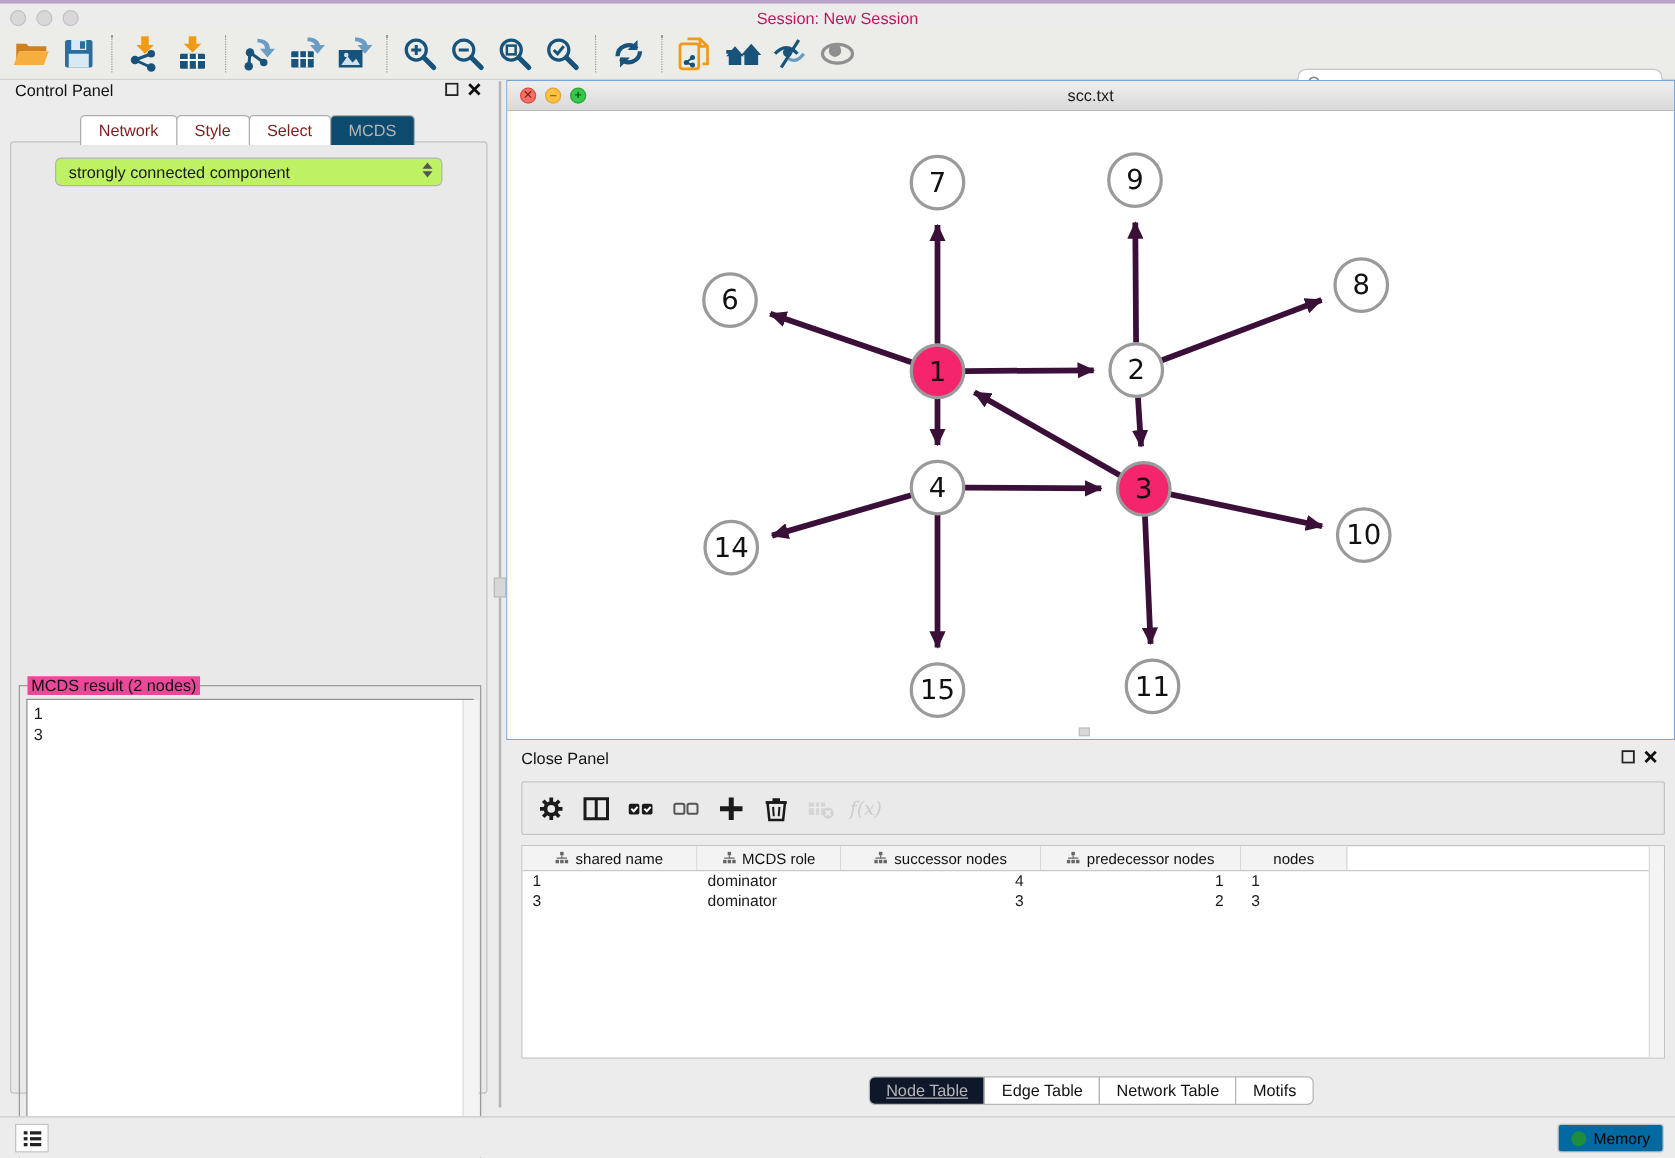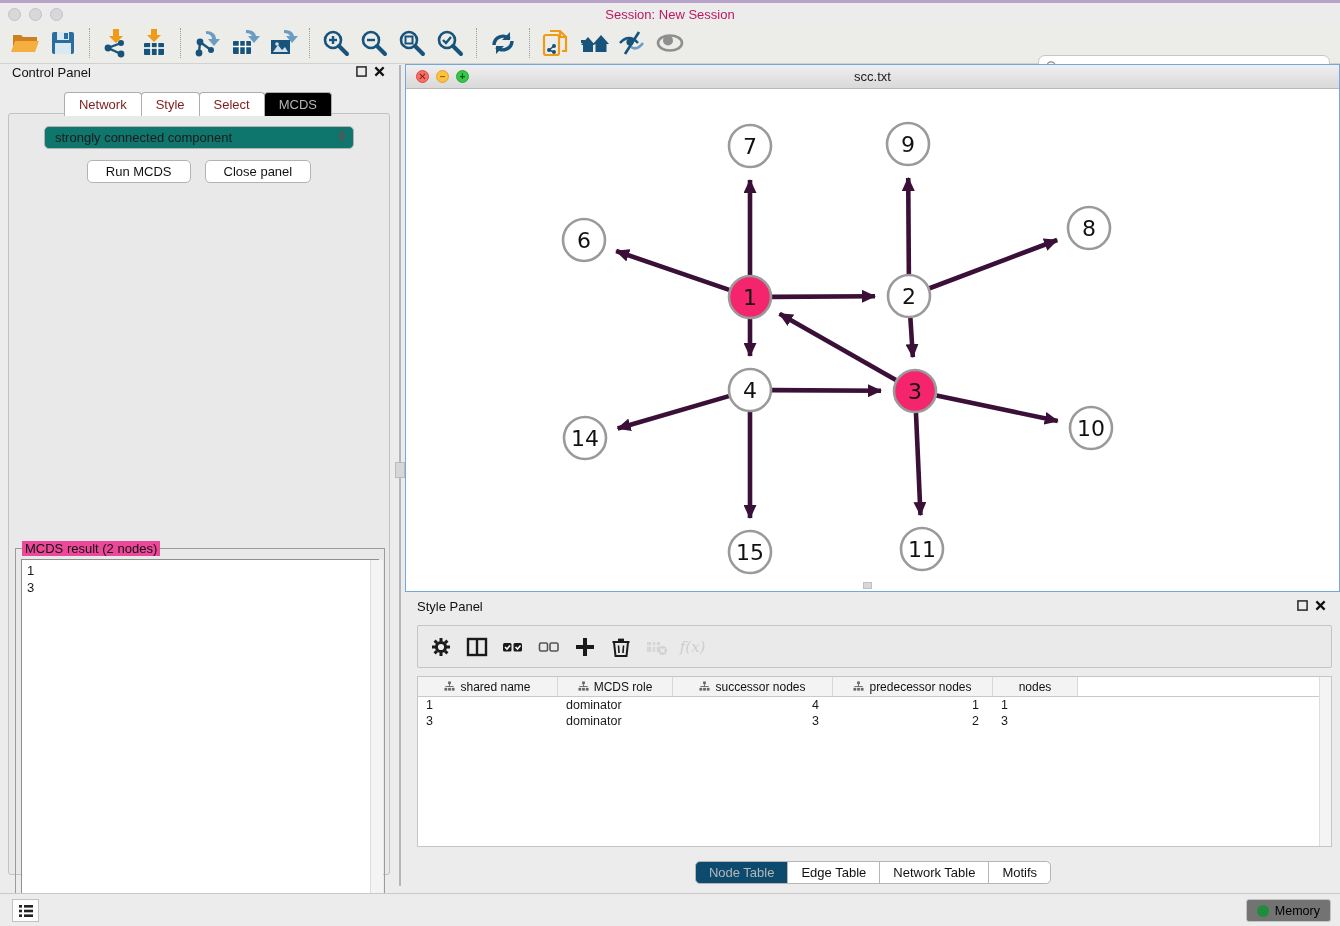--- a/index.html
+++ b/index.html
@@ -31,28 +31,28 @@
   
   .cp { position:absolute; left:0; top:61px; width:395px; height:821px; }
   .panel-head { position:relative; height:24px; padding:4px 0 0 12px; font-size:13px; color:#111; }
   .panel-icons { position:absolute; right:10px; top:5px; display:flex; gap:7px; align-items:center; }
   .cp-tabs { position:absolute; left:0; top:31px; width:100%; display:flex; justify-content:center; }
   .cp-tab {
     border:1px solid #adadad; border-bottom:none; background:#fff;
     padding:4px 14px 4px; font-size:13px; border-radius:4px 4px 0 0; margin-right:-1px;
     position:relative; z-index:2; color:#7f1d1d;
   }
-  .cp-tab.active { background:#000000; color:#b5b5b5; z-index:3; }
+  .cp-tab.active { background:#0c4a6e; color:#b5b5b5; z-index:3; }
   .cp-body {
     position:absolute; left:8px; top:52px; width:382px; height:762px;
     background:#e9e9e9; border:1px solid #c2c2c2; border-radius:3px;
   }
   .opt-label { text-align:center; margin-top:24px; font-size:13px; }
   .dropdown {
-    margin:12px auto 0; width:310px; height:23px; background:#0f766e;
+    margin:12px auto 0; width:310px; height:23px; background:#bef264;
     border:1px solid #b3b3b3; border-radius:5px; display:flex; align-items:center;
     padding-left:10px; font-size:13px; position:relative;
   }
   .dd-arrows { position:absolute; right:7px; top:3px; display:flex; flex-direction:column; gap:2px; }
   .dd-arrows i { width:0; height:0; border-left:4px solid transparent; border-right:4px solid transparent; display:block; }
   .dd-up { border-bottom:5px solid #555; }
   .dd-down { border-top:5px solid #555; }
   .btn-row { display:flex; justify-content:center; gap:14px; margin-top:11px; }
   .push-btn {
     background:#fff; border:1px solid #b3b3b3; border-radius:5px;
@@ -113,29 +113,29 @@
   .td.left { text-align:left; padding-left:8px; }
   .td.right { text-align:right; padding-right:14px; }
   .tbl-scroll { position:absolute; right:0; top:0; width:12px; height:100%; background:#f4f4f4; border-left:1px solid #ddd; }
   .tp-tabs { position:absolute; left:0; bottom:6px; width:100%; display:flex; justify-content:center; }
   .tp-tab {
     border:1px solid #b5b5b5; background:#fff; color:#111; padding:3px 13px;
     font-size:13px; margin-right:-1px;
   }
   .tp-tab:first-child { border-radius:5px 0 0 5px; }
   .tp-tab:last-child { border-radius:0 5px 5px 0; }
-  .tp-tab.active { background:#0c4a6e; color:#b7b7b7; }
+  .tp-tab.active { background:#0f172a; color:#b7b7b7;text-decoration:underline; }
   
   .statusbar { position:absolute; left:0; bottom:0; width:100%; height:33px; border-top:1px solid #c9c9c9; background:#ececec; }
   .list-btn {
     position:absolute; left:12px; top:5px; width:27px; height:23px; background:#fdfdfd;
     border:1px solid #c2c2c2; display:flex; align-items:center; justify-content:center;
   }
   .mem-btn {
-    position:absolute; right:9px; top:5px; height:23px; background:#737373;
+    position:absolute; right:9px; top:5px; height:23px; background:#0369a1;
     border:1px solid #c2c2c2; border-radius:3px; display:flex; align-items:center;
     gap:6px; padding:0 10px; font-size:12.5px;
   }
   .mem-dot { width:12px; height:12px; border-radius:50%; background:#1e8e3e; }
   .muted { opacity:.45; }
   svg { display:block; }
 </style>
 </head>
 <body>
 
@@ -323,24 +323,20 @@
       <div class="cp-tab">Select</div>
       <div class="cp-tab active">MCDS</div>
     </div>
   <div class="cp-body">
     <div class="dropdown">
       <span>strongly connected component</span>
       <span class="dd-arrows">
         <i class="dd-up"></i>
           <i class="dd-down"></i>
       </span>
-    </div>
-    <div class="btn-row">
-      <button class="push-btn">Run MCDS</button>
-      <button class="push-btn">Close panel</button>
     </div>
     <div class="result-box">
       <span class="result-title">MCDS result (2 nodes)</span>
       <div class="result-area" id="result-area">1
 3</div>
       <div class="result-scroll"></div>
     </div>
   </div>
 </div>
 <div class="vsplit"></div>
@@ -399,21 +395,21 @@
         <text x="344" y="470.5" text-anchor="middle" font-size="22" fill="#111111" font-family="&quot;DejaVu Sans&quot;,sans-serif">15</text>
         <circle cx="516" cy="460" r="21" fill="#ffffff" stroke="#9a9a9a" stroke-width="2.6"></circle>
         <text x="516" y="467.5" text-anchor="middle" font-size="22" fill="#111111" font-family="&quot;DejaVu Sans&quot;,sans-serif">11</text>
       </svg>
   </div>
   <div class="resize-grip"></div>
 </div>
 
 <div class="tp">
   <div class="panel-head" style="padding-left:12px;">
-    <span>Style Panel</span>
+    <span>Close Panel</span>
     <span class="panel-icons" style="right:14px;">
       <svg width="11" height="11" viewBox="0 0 12 12">
         <rect x="1" y="1" width="10" height="10" fill="none" stroke="#222" stroke-width="1.6"></rect>
       </svg>
       <svg width="11" height="11" viewBox="0 0 12 12">
         <line x1="1.5" y1="1.5" x2="10.5" y2="10.5" stroke="#111" stroke-width="2.4"></line>
         <line x1="10.5" y1="1.5" x2="1.5" y2="10.5" stroke="#111" stroke-width="2.4"></line>
       </svg>
     </span>
   </div>

